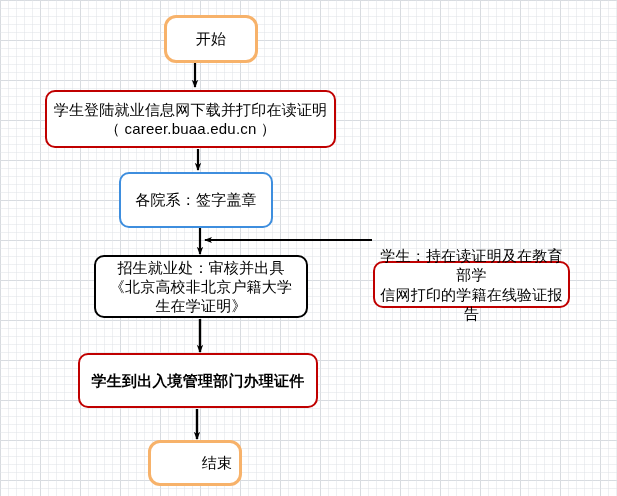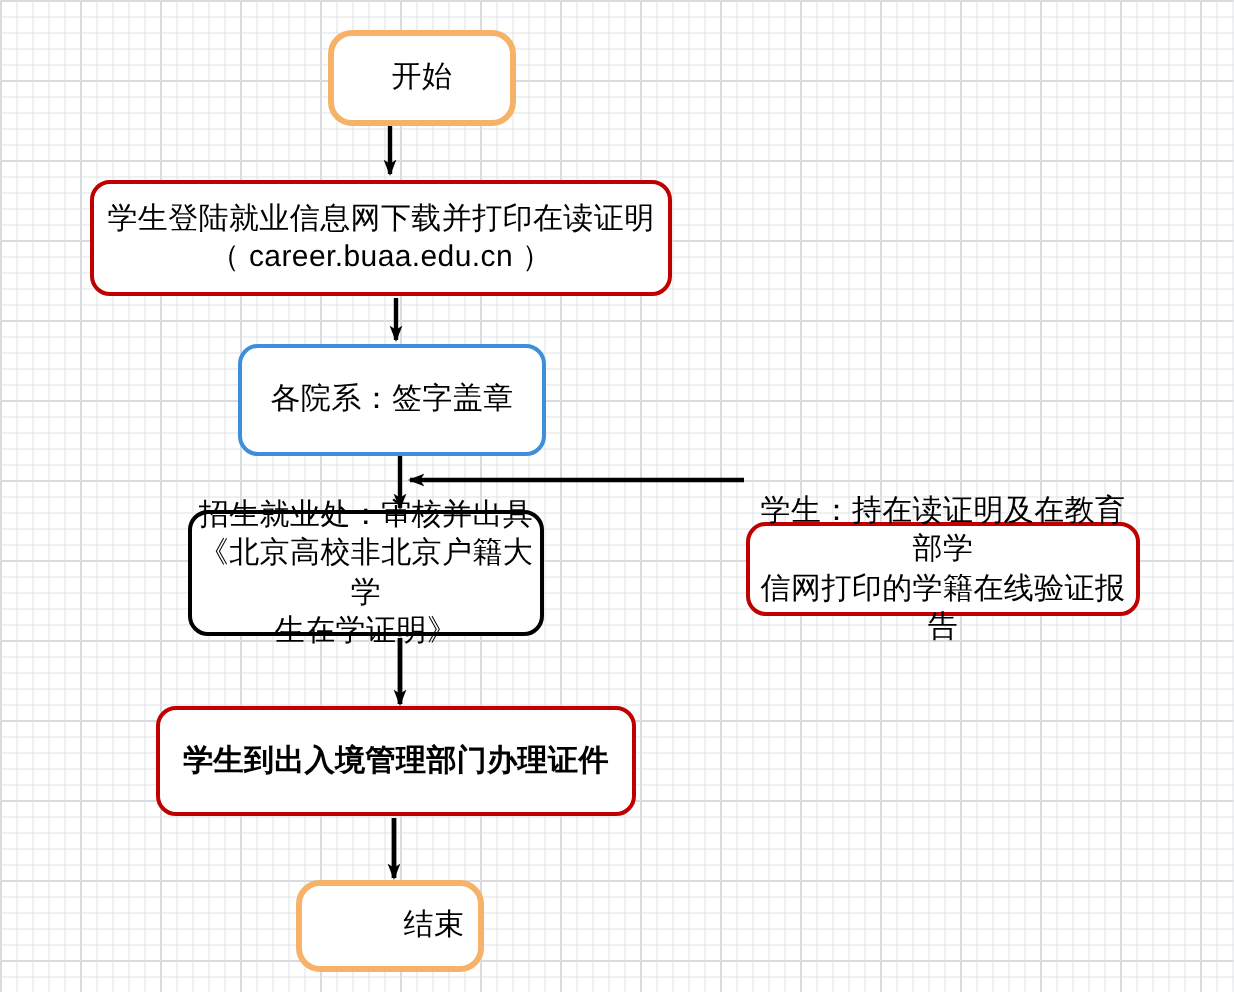--- a/index.html
+++ b/index.html
@@ -108,21 +108,21 @@
 
   <div class="node node-process-blue" style="left:119px; top:172px; width:154px; height:56px;">
     <span>各院系：签字盖章</span>
   </div>
 
   <div class="node node-process-red" style="left:373px; top:218px; width:197px; height:47px;margin-top:43px;">
     <span>学生：持在读证明及在教育部学
 信网打印的学籍在线验证报告</span>
   </div>
 
-  <div class="node node-process-black" style="left:94px; top:255px; width:178px; height:63px;">
+  <div class="node node-process-black" style="left:94px; top:255px; width:214px; height:63px;">
     <span>招生就业处：审核并出具
 《北京高校非北京户籍大学
 生在学证明》</span>
   </div>
 
   <div class="node node-process-red" style="left:78px; top:353px; width:240px; height:55px;font-weight:bold;">
     <span>学生到出入境管理部门办理证件</span>
   </div>
 
   <div class="node node-terminal" style="left:148px; top:440px; width:94px; height:46px;padding-left:44px;">

